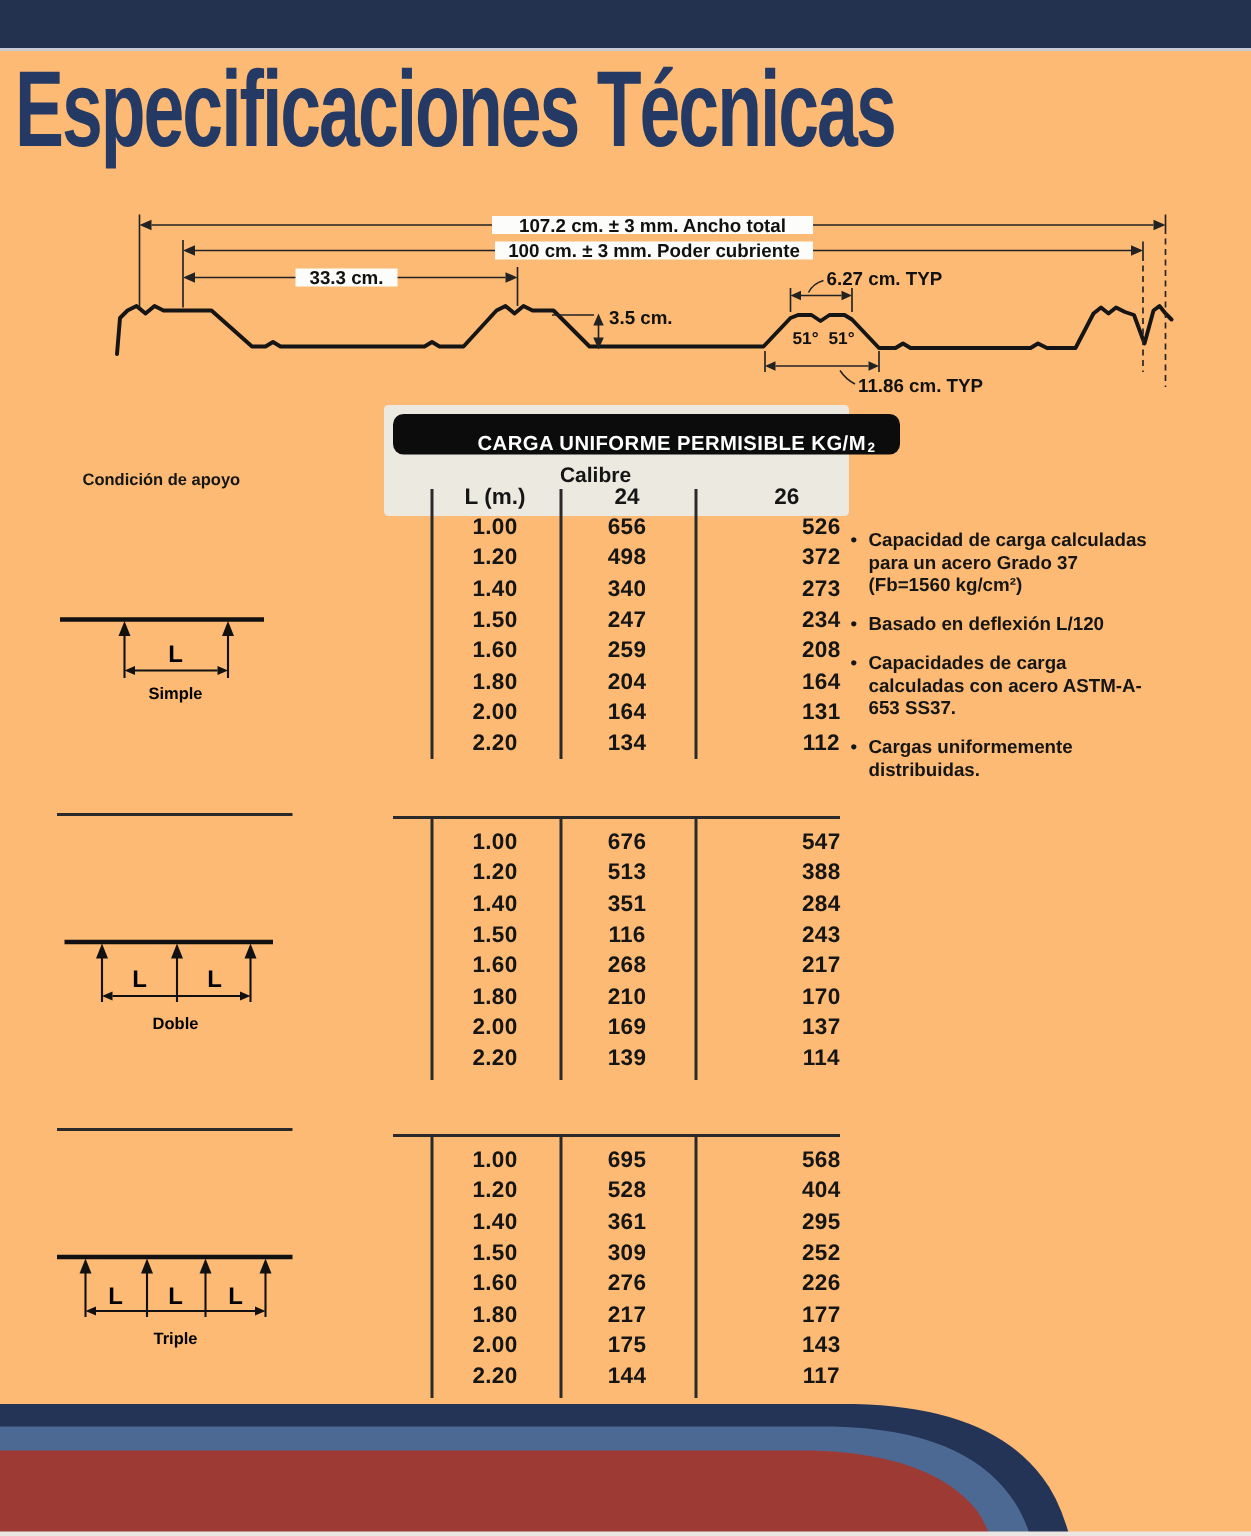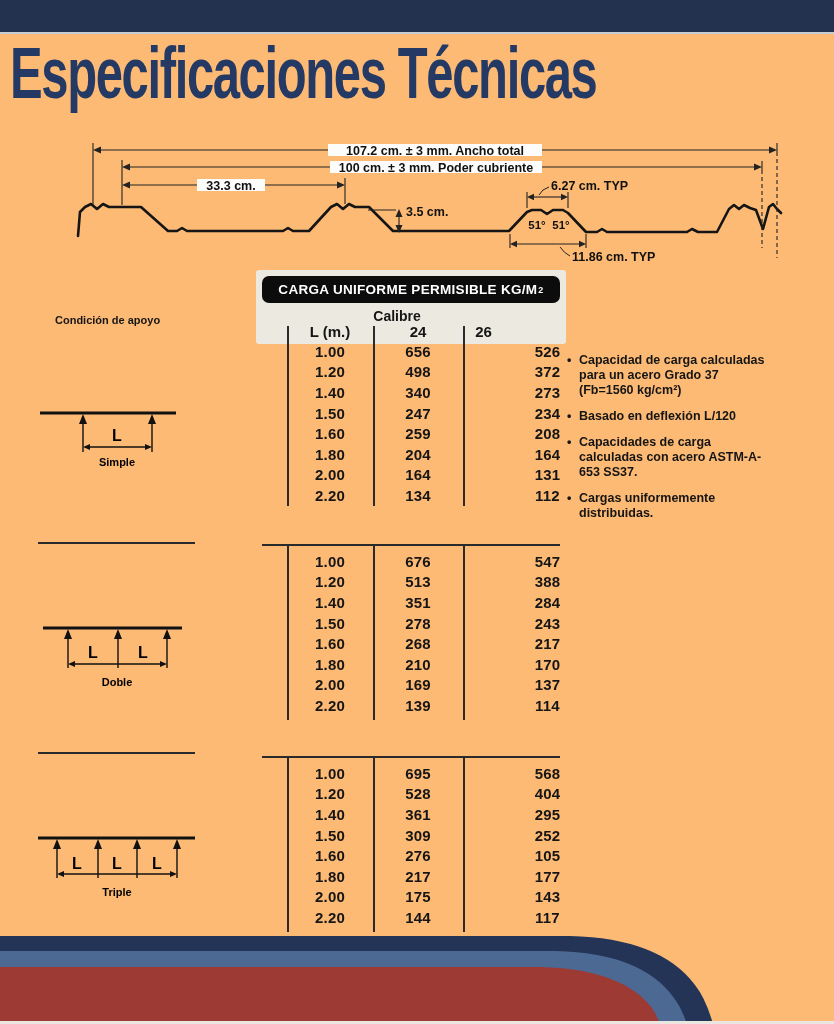--- a/index.html
+++ b/index.html
@@ -7,25 +7,25 @@
         font-family:"Liberation Sans",sans-serif;color:#151515;}
   
   .topbar{position:absolute;left:0;top:0;width:834px;height:32px;background:#22324f;border-bottom:2px solid #c9ccd3;}
   
   .title{position:absolute;left:10px;top:40px;font-weight:bold;font-size:72px;line-height:66px;
          letter-spacing:-2px;color:#243a64;transform:scaleX(.68);transform-origin:0 50%;white-space:nowrap;}
   
   .scanpatch{position:absolute;left:256px;top:270px;width:310px;height:74px;background:#ece9e1;border-radius:3px;}
   
   .blackbox{position:absolute;left:262px;top:276px;width:298px;height:27px;background:#0c0c0c;border-radius:7px;
-            color:#fff;font-weight:bold;font-size:13.5px;letter-spacing:.3px;display:flex;align-items:center;justify-content:center;}
+            color:#fff;font-weight:bold;font-size:13.5px;letter-spacing:.3px;display:flex;align-items:flex-end;justify-content:center;padding-left:40px;}
   .blackbox sup{font-size:9px;margin-left:1px;}
   .calibre{position:absolute;left:352px;top:308px;width:90px;text-align:center;font-weight:bold;font-size:14px;}
   .colhead{position:absolute;top:323px;font-weight:bold;font-size:15px;text-align:center;}
-  .ch-l{left:287px;width:86px;} .ch-24{left:373px;width:90px;} .ch-26{left:435px;width:97px;}
+  .ch-l{left:287px;width:86px;} .ch-24{left:373px;width:90px;} .ch-26{left:476px;width:97px;}
   
   .vline{position:absolute;width:2px;background:#2a2a2a;}
   
   .hline{position:absolute;height:2px;background:#2a2a2a;}
   
   .tbl{position:absolute;left:262px;width:298px;}
   .trow{position:relative;height:20.6px;}
   .tcell{position:absolute;top:0;height:100%;display:flex;align-items:center;justify-content:center;
          font-weight:bold;font-size:15px;letter-spacing:.2px;}
   .c0{left:25px;width:86px;} .c1{left:111px;width:90px;text-align:right;} .c2{left:201px;width:97px;margin-left:36px;}
@@ -205,21 +205,21 @@
         <div class="tcell c1">513</div>
         <div class="tcell c2">388</div>
       </div>
       <div class="trow">
         <div class="tcell c0">1.40</div>
         <div class="tcell c1">351</div>
         <div class="tcell c2">284</div>
       </div>
       <div class="trow">
         <div class="tcell c0">1.50</div>
-        <div class="tcell c1">278</div>
+        <div class="tcell c1">116</div>
         <div class="tcell c2">243</div>
       </div>
       <div class="trow">
         <div class="tcell c0">1.60</div>
         <div class="tcell c1">268</div>
         <div class="tcell c2">217</div>
       </div>
       <div class="trow">
         <div class="tcell c0">1.80</div>
         <div class="tcell c1">210</div>
@@ -253,21 +253,21 @@
         <div class="tcell c2">295</div>
       </div>
       <div class="trow">
         <div class="tcell c0">1.50</div>
         <div class="tcell c1">309</div>
         <div class="tcell c2">252</div>
       </div>
       <div class="trow">
         <div class="tcell c0">1.60</div>
         <div class="tcell c1">276</div>
-        <div class="tcell c2">105</div>
+        <div class="tcell c2">226</div>
       </div>
       <div class="trow">
         <div class="tcell c0">1.80</div>
         <div class="tcell c1">217</div>
         <div class="tcell c2">177</div>
       </div>
       <div class="trow">
         <div class="tcell c0">2.00</div>
         <div class="tcell c1">175</div>
         <div class="tcell c2">143</div>

